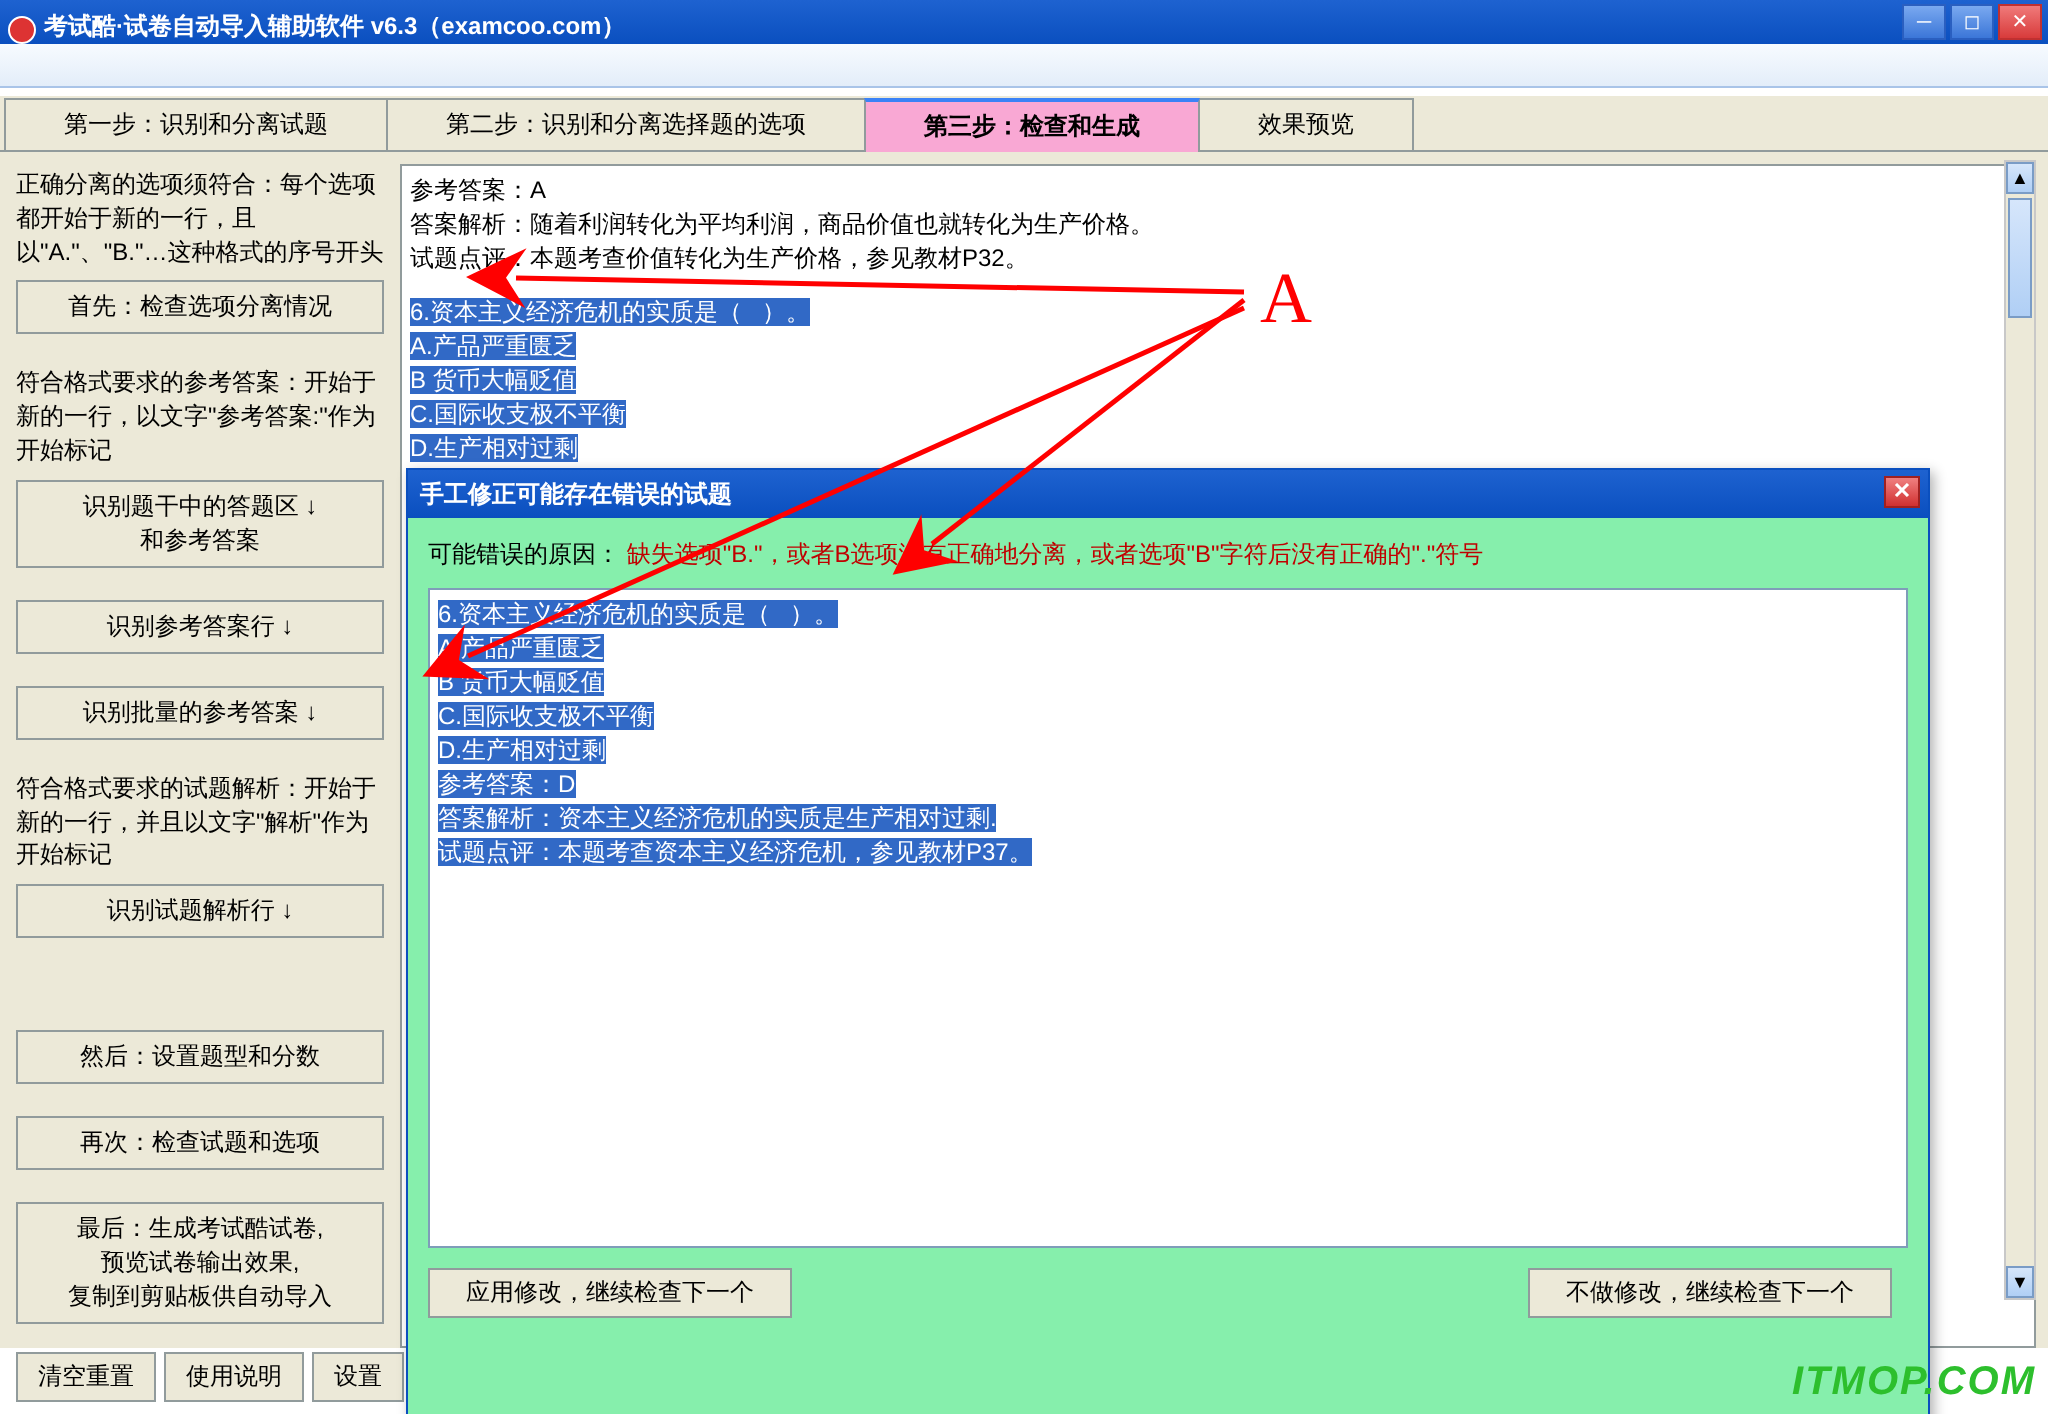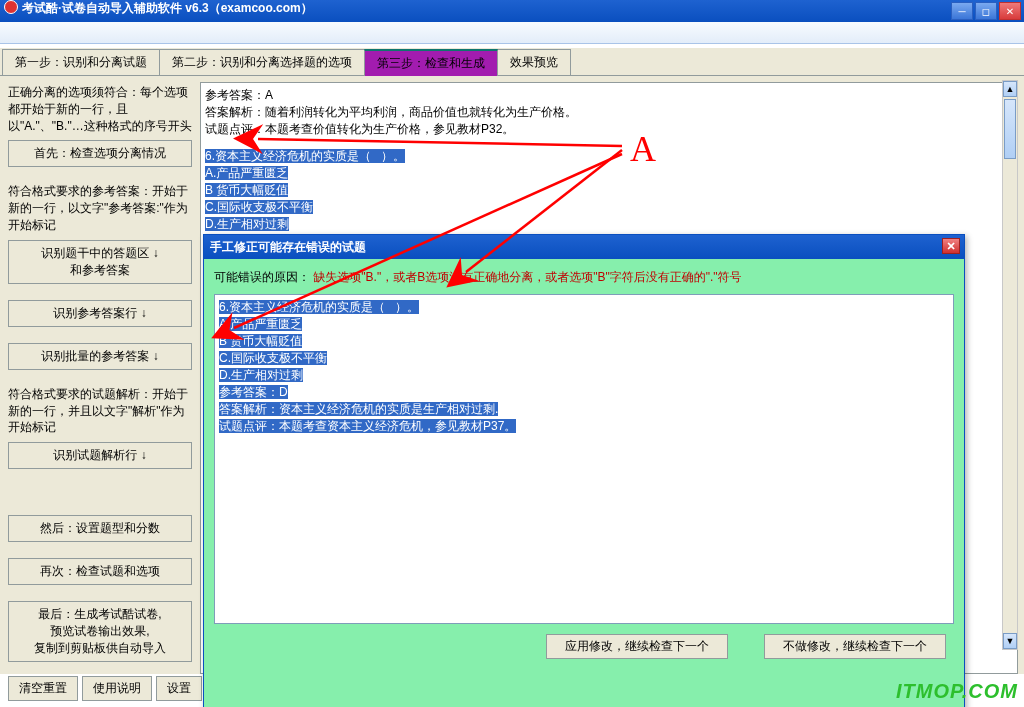--- a/index.html
+++ b/index.html
@@ -1,29 +1,29 @@
 <!DOCTYPE html>
 <html><head>
 <meta charset="utf-8">
 <style>
 * { box-sizing: border-box; margin: 0; padding: 0; font-family: "Microsoft YaHei", SimSun, Arial, sans-serif; }
 body { width: 1024px; height: 707px; background: #fff; overflow: hidden; position: relative; }
 
-.titlebar { height: 22px; background: linear-gradient(#1e62d0, #0a4fbf); display: flex; align-items: flex-start; padding: 0 4px; position: relative; }
+.titlebar { height: 22px; background: linear-gradient(#1e62d0, #0a4fbf); display: flex; align-items: flex-end; padding: 0 4px; position: relative; }
 .titlebar-icon { width: 14px; height: 14px; background: #d33; border-radius: 50%; border: 1px solid #fff; margin-right: 4px; }
 .titlebar-text { color: #fff; font-size: 12px; font-weight: bold; }
 .titlebar-btns { position: absolute; right: 3px; top: 2px; display: flex; gap: 2px; }
 .titlebar-btn { width: 22px; height: 18px; background: linear-gradient(#7aa9f0, #3b76d8); border: 1px solid #2a5fc0; display: flex; align-items: center; justify-content: center; color: #fff; font-size: 10px; }
 .titlebar-btn.close { background: linear-gradient(#f07a7a, #d83b3b); border-color: #c03030; }
 
 .menubar { height: 22px; background: linear-gradient(#f7fbff, #e3edf9); border-bottom: 1px solid #a9c4e8; }
 
 .tabstrip { height: 28px; background: #ece9d8; display: flex; align-items: flex-end; padding-left: 2px; border-bottom: 1px solid #919b9c; margin-top: 4px; }
-.tab { padding: 4px 12px; font-size: 12px; background: #ece9d8; border: 1px solid #919b9c; border-bottom: none; margin-right: -1px; position: relative; cursor: pointer; }
-.tab.active { background: #a21caf; border-top: 2px solid #0f766e; z-index: 2; top: 1px; }
+.tab { padding: 4px 29px; font-size: 12px; background: #ece9d8; border: 1px solid #919b9c; border-bottom: none; margin-right: -1px; position: relative; cursor: pointer; }
+.tab.active { background: #f9a8d4; border-top: 2px solid #3b82f6; z-index: 2; top: 1px; font-weight: bold; }
 
 .main { display: flex; height: 598px; background: #ece9d8; }
 .sidebar { width: 200px; padding: 8px; font-size: 12px; }
 .sidebar-desc { color: #000; line-height: 1.4; margin-bottom: 6px; }
 .side-btn { display: block; width: 100%; padding: 4px 2px; font-size: 12px; background: #ece9d8; border: 1px solid #919b9c; margin-bottom: 16px; cursor: pointer; text-align: center; }
 
 .content { flex: 1; background: #fff; border: 1px solid #919b9c; margin: 6px 6px 0 0; padding: 4px; font-size: 12px; position: relative; overflow: hidden; }
 .content-line { white-space: pre; }
 .hl { background: #3169c6; color: #fff; display: inline; }
 
@@ -31,21 +31,21 @@
 .bottom-btn { padding: 3px 10px; font-size: 12px; background: #ece9d8; border: 1px solid #919b9c; cursor: pointer; }
 
 .dialog { position: absolute; left: 170px; top: 234px; width: 762px; height: 510px; background: #86efac; border: 1px solid #0a4fbf; box-shadow: 2px 2px 6px rgba(0,0,0,0.3); z-index: 50; margin-left: 33px; }
 .dlg-title { height: 24px; background: linear-gradient(#1e62d0, #0a4fbf); color: #fff; font-size: 12px; font-weight: bold; display: flex; align-items: center; padding: 0 6px; position: relative; }
 .dlg-close { position: absolute; right: 4px; top: 3px; width: 18px; height: 16px; background: linear-gradient(#f08080, #d03030); border: 1px solid #a02020; color: #fff; font-size: 11px; text-align: center; line-height: 14px; cursor: pointer; }
 .dlg-body { padding: 10px; font-size: 12px; }
 .dlg-reason { margin-bottom: 8px; }
 .dlg-reason-label { color: #000; }
 .dlg-reason-text { color: #c00000; }
 .dlg-content { background: #fff; border: 1px solid #7f9db9; height: 330px; padding: 4px; overflow: auto; margin-bottom: 10px; }
-.dlg-buttons { display: flex; justify-content: flex-end; gap: 36px; padding-right: 8px; }
+.dlg-buttons { display: flex; justify-content: space-between; gap: 20px; padding-right: 8px; }
 .dlg-btn { padding: 3px 18px; font-size: 12px; background: #ece9d8; border: 1px solid #919b9c; cursor: pointer; }
 
 .annotation-a { position: absolute; left: 630px; top: 128px; font-size: 36px; color: #ff0000; z-index: 60; font-family: "Times New Roman", serif; pointer-events: none; }
 .arrows { position: absolute; left: 0; top: 0; z-index: 55; pointer-events: none; }
 
 .watermark { position: absolute; right: 6px; bottom: 4px; font-size: 20px; font-weight: bold; font-style: italic; color: #2dbf2d; z-index: 100; letter-spacing: 1px; margin-top: 37px; }
 .scrollbar-v { position: absolute; right: 6px; top: 80px; width: 16px; height: 570px; background: #ece9d8; border: 1px solid #c8c8c8; }
 .scroll-thumb { position: absolute; top: 18px; left: 1px; right: 1px; height: 60px; background: linear-gradient(#d6e6fb, #b0cff5); border: 1px solid #7a9cc6; }
 .scroll-arrow { position: absolute; left: 0; right: 0; height: 16px; background: linear-gradient(#d6e6fb, #b0cff5); border: 1px solid #7a9cc6; text-align: center; font-size: 9px; line-height: 14px; }
 </style>

